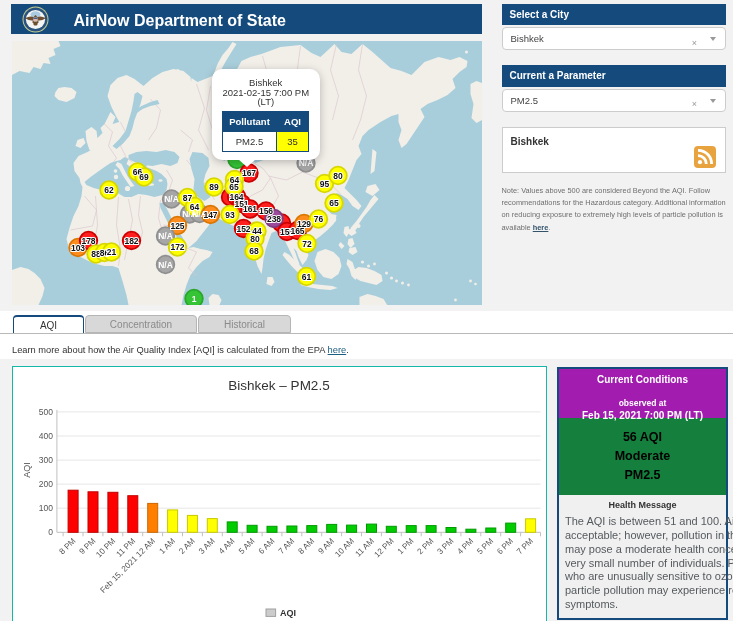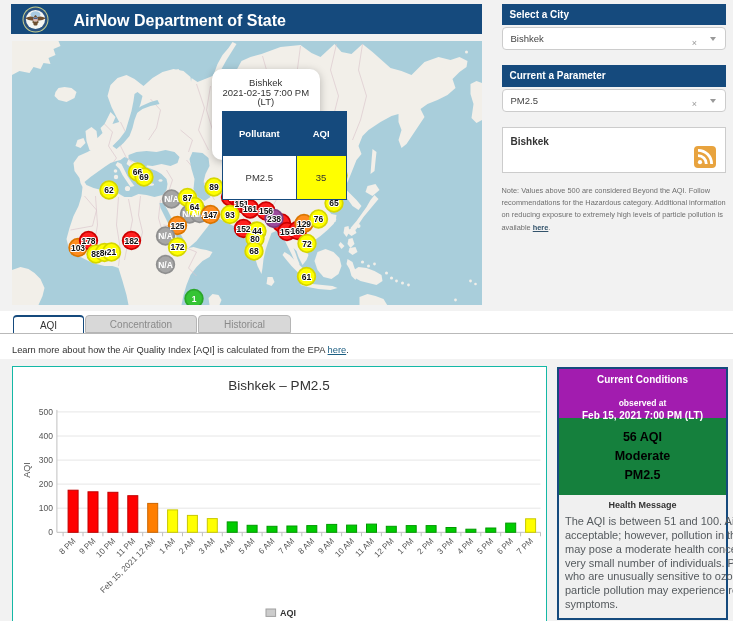--- a/index.html
+++ b/index.html
@@ -18,21 +18,21 @@
 .learn { position:absolute; left:12px; top:34px; font-size:9.3px; color:#333; }
 .chartcard { left:11.5px; top:366px; width:535px; height:256px; background:#fff; border:1px solid #14b8a6; }
 .ctitle { position:absolute; top:11px; left:0; width:100%; text-align:center; font-size:13.5px; color:#333; }
 .cc { left:557px; top:367px; width:171px; height:252.5px; border:2px solid #154a7d; background:#f0f0f0; }
 .cchdr { background:#a21caf; color:#fff; text-align:center; height:49.3px; padding-top:4.5px; }
 .ccyellow { background:#15803d; text-align:center; color:#000; font-weight:bold; font-size:12.5px; height:77.2px; padding-top:10px; }
 .cchealth { padding:5px 6px 8px; }
 .popup { left:200.5px; top:27.8px; width:107.5px; height:91px; background:#fff; border-radius:10px; box-shadow:0 2px 8px rgba(0,0,0,0.25); text-align:center; font-size:9.5px; color:#333; }
 .ptail { position:absolute; left:226px; top:118px; width:0; height:0; border-left:9px solid transparent; border-right:9px solid transparent; border-top:8px solid #fff; }
 .ptable { position:absolute; left:10px; top:42px; width:87px; border-collapse:collapse; font-size:9.5px; }
-.ptable td,.ptable th { border:1px solid #154a7d; padding:16px; }
+.ptable td,.ptable th { border:1px solid #154a7d; padding:4px; }
 </style></head><body>
 
 <div class="abs navy hdr">
   <svg class="abs" style="left:11px;top:2px" width="27" height="27" viewBox="0 0 27 27">
     <circle cx="13.5" cy="13.5" r="13" fill="#c8cf8e"></circle>
     <circle cx="13.5" cy="13.5" r="12" fill="#29527f"></circle>
     <circle cx="13.5" cy="13.5" r="9.6" fill="#f5f6f3"></circle>
     <ellipse cx="13.5" cy="8.6" rx="5" ry="3.4" fill="#a9cbe2"></ellipse>
     <path d="M3.2,12.2 Q8,9.6 11.8,11.2 Q12.6,9.4 13.5,9 Q14.4,9.4 15.2,11.2 Q19,9.6 23.8,12.2 Q19.5,15 16.2,14.4 L16.6,16.5 Q15,17 15.4,19 Q13.5,20.2 11.6,19 Q12,17 10.4,16.5 L10.8,14.4 Q7.5,15 3.2,12.2Z" fill="#6f4f30"></path>
     <rect x="11.4" y="11.6" width="4.2" height="4" rx="1" fill="#f3f3f0"></rect>

